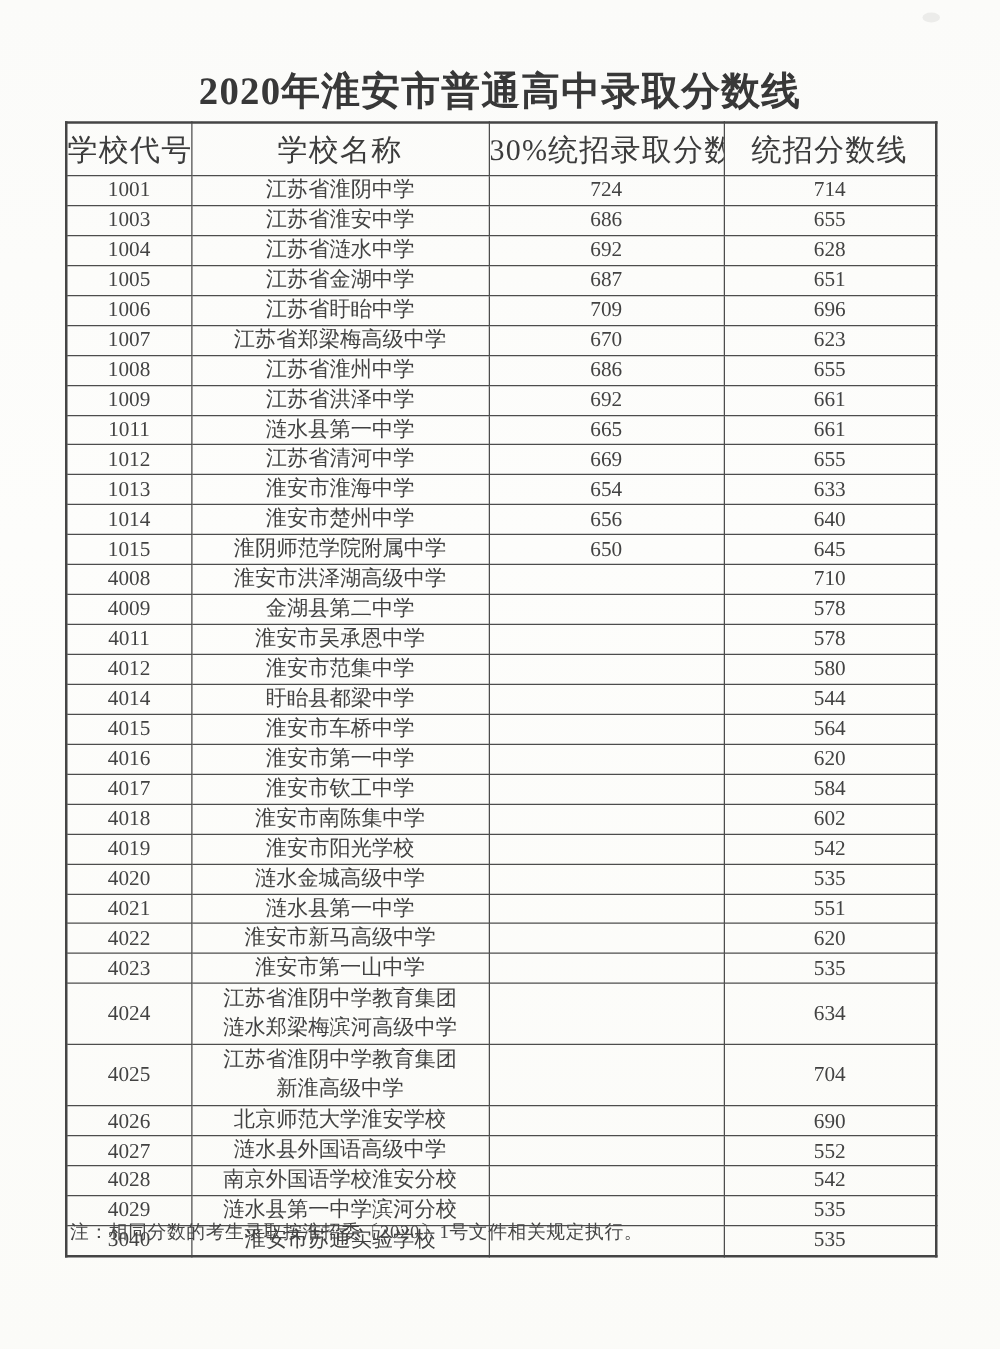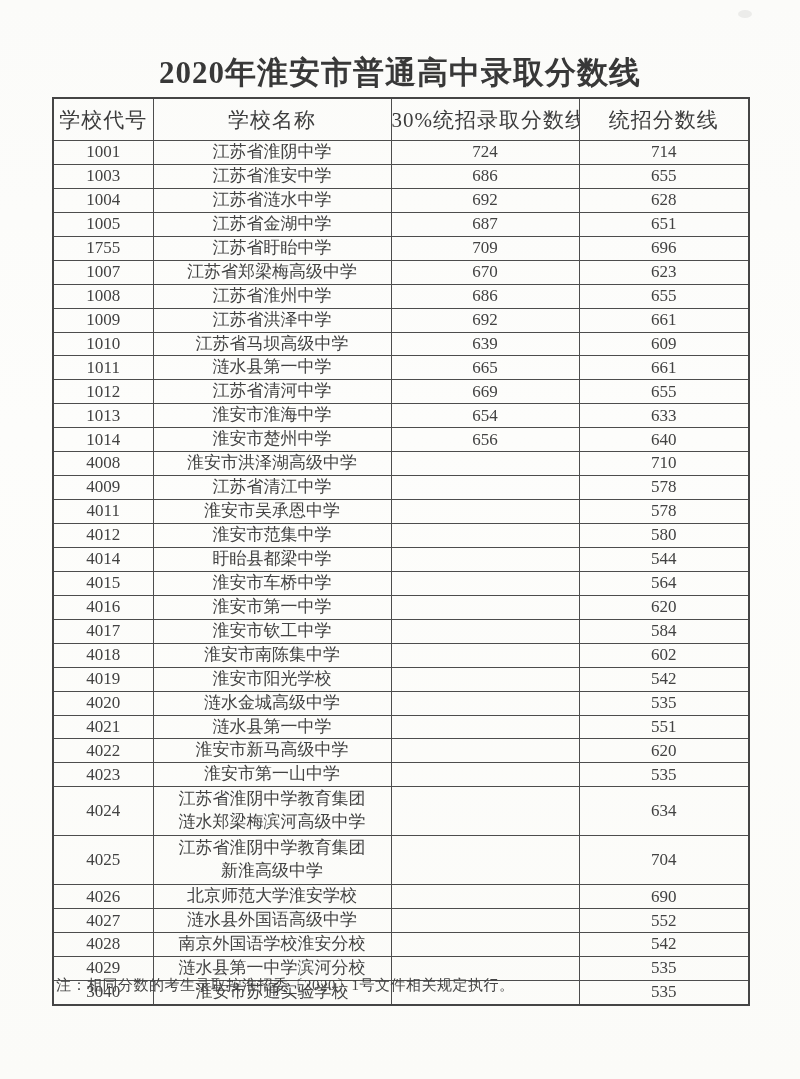--- a/index.html
+++ b/index.html
@@ -47,21 +47,21 @@
   .score-table td {
     border: 1px solid #4d4d4d;
     text-align: center;
     vertical-align: middle;
     padding: 0;
     overflow: hidden;
     white-space: nowrap;
   }
   .score-table th {
     height: 41px;
-    font-size: 21px;
+    font-size: 24px;
     font-weight: normal;
     color: #3c3c3c;
     letter-spacing: 1px;
   }
   .score-table td {
     height: 22px;
     font-size: 17px;
     color: #424242;
     line-height: 1.2;
   }
@@ -145,21 +145,21 @@
           </tr>
           <tr>
             <td>1005</td>
             <td class="name-cell">
               <div>江苏省金湖中学</div>
             </td>
             <td>687</td>
             <td>651</td>
           </tr>
           <tr>
-            <td>1755</td>
+            <td>1006</td>
             <td class="name-cell">
               <div>江苏省盱眙中学</div>
             </td>
             <td>709</td>
             <td>696</td>
           </tr>
           <tr>
             <td>1007</td>
             <td class="name-cell">
               <div>江苏省郑梁梅高级中学</div>
@@ -177,28 +177,20 @@
           </tr>
           <tr>
             <td>1009</td>
             <td class="name-cell">
               <div>江苏省洪泽中学</div>
             </td>
             <td>692</td>
             <td>661</td>
           </tr>
           <tr>
-            <td>1010</td>
-            <td class="name-cell">
-              <div>江苏省马坝高级中学</div>
-            </td>
-            <td>639</td>
-            <td>609</td>
-          </tr>
-          <tr>
             <td>1011</td>
             <td class="name-cell">
               <div>涟水县第一中学</div>
             </td>
             <td>665</td>
             <td>661</td>
           </tr>
           <tr>
             <td>1012</td>
             <td class="name-cell">
@@ -217,31 +209,39 @@
           </tr>
           <tr>
             <td>1014</td>
             <td class="name-cell">
               <div>淮安市楚州中学</div>
             </td>
             <td>656</td>
             <td>640</td>
           </tr>
           <tr>
+            <td>1015</td>
+            <td class="name-cell">
+              <div>淮阴师范学院附属中学</div>
+            </td>
+            <td>650</td>
+            <td>645</td>
+          </tr>
+          <tr>
             <td>4008</td>
             <td class="name-cell">
               <div>淮安市洪泽湖高级中学</div>
             </td>
             <td></td>
             <td>710</td>
           </tr>
           <tr>
             <td>4009</td>
             <td class="name-cell">
-              <div>江苏省清江中学</div>
+              <div>金湖县第二中学</div>
             </td>
             <td></td>
             <td>578</td>
           </tr>
           <tr>
             <td>4011</td>
             <td class="name-cell">
               <div>淮安市吴承恩中学</div>
             </td>
             <td></td>

